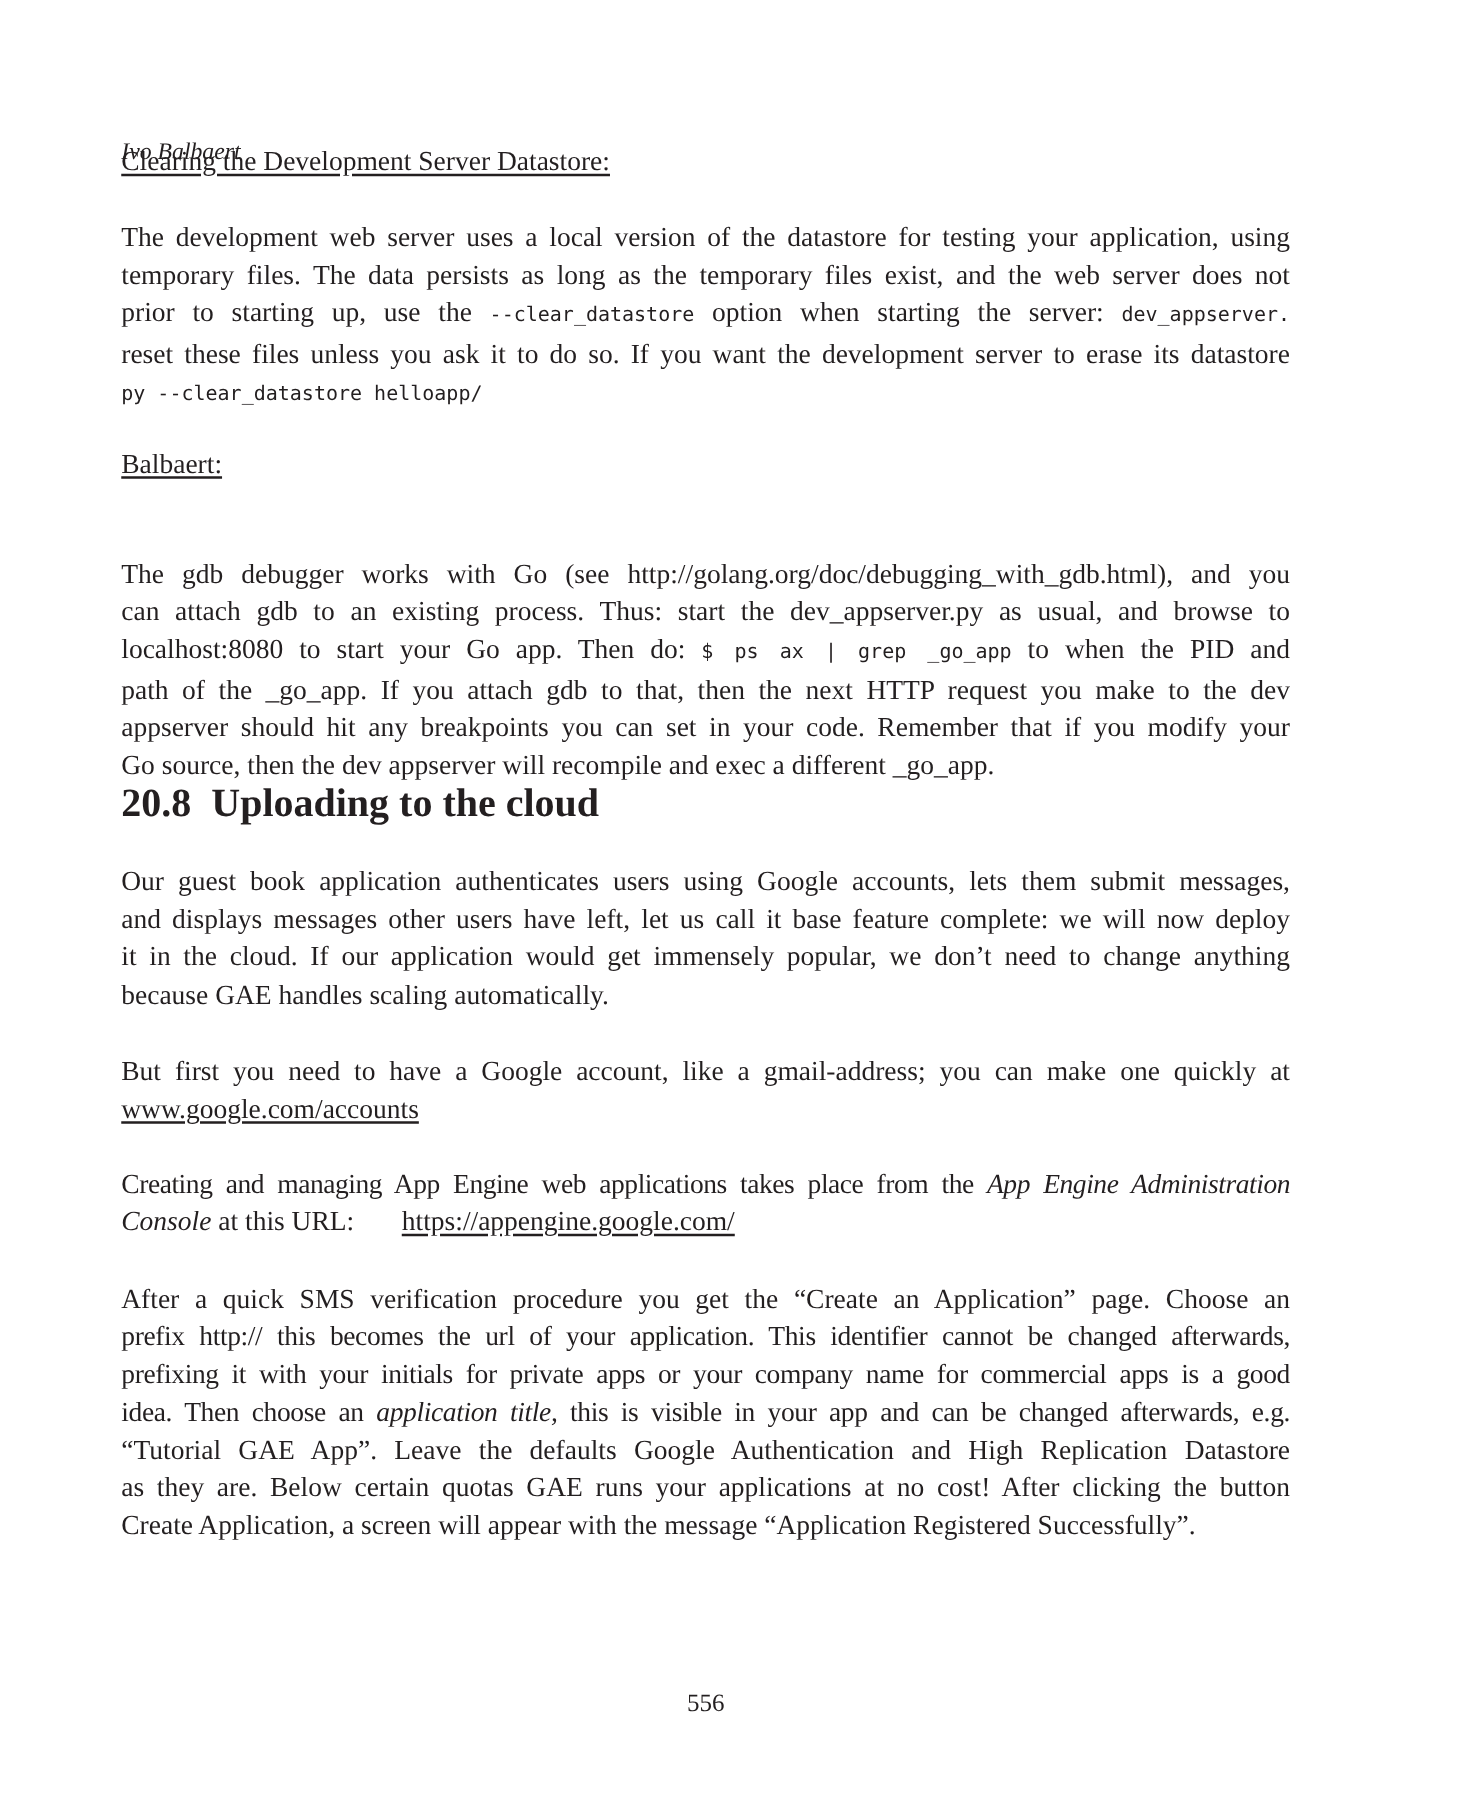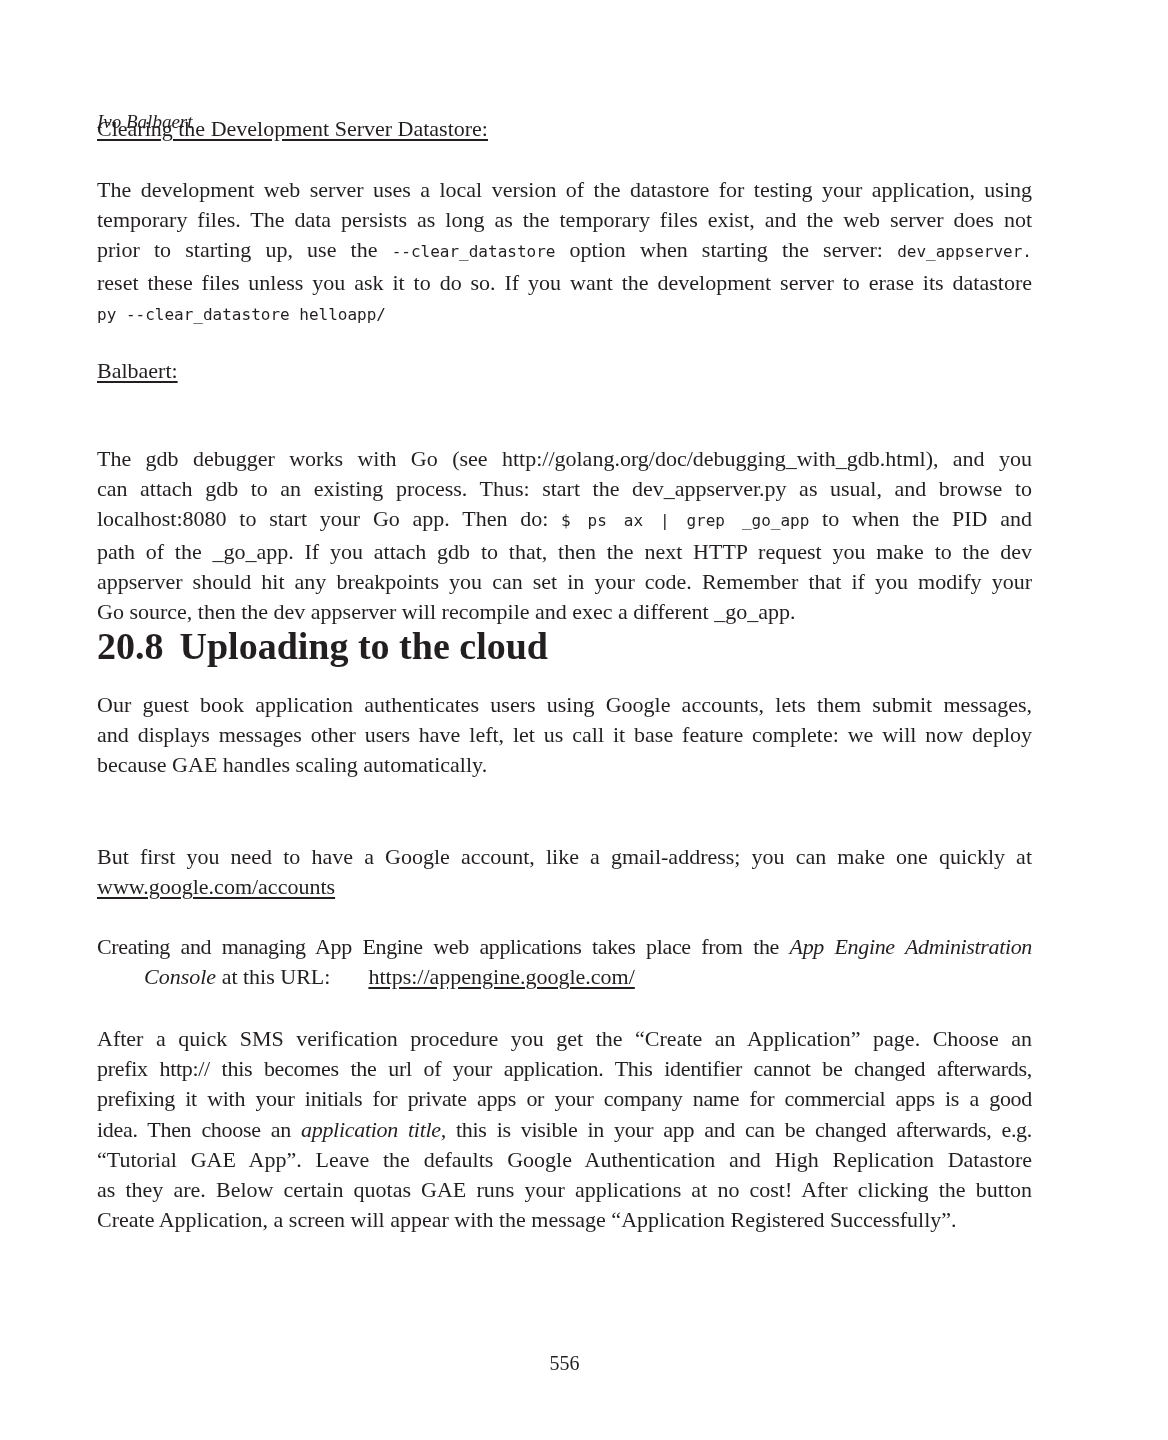--- a/index.html
+++ b/index.html
@@ -5,21 +5,21 @@
   html, body { margin: 0; padding: 0; background: #ffffff; }
   body { width: 1168px; height: 1440px; position: relative; overflow: hidden; color: #231f20; font-family: "Liberation Serif", "DejaVu Serif", serif; }
   .page { position: absolute; left: 97px; top: 0; width: 935px; }
   .running-header { position: absolute; top: 64px; left: 0; font-style: italic; font-size: 19px; margin-top: 47px; }
   .subhead { position: absolute; left: 0; font-size: 22px; text-decoration: underline; text-underline-offset: 3px; }
   .para { position: absolute; left: 0; width: 935px; font-size: 22px; line-height: 30.2px; text-align: justify; }
   .para .line { display: block; text-align: justify; text-align-last: justify; white-space: nowrap; overflow: visible; }
   .para .line.last { text-align-last: left; }
   .mono { font-family: "DejaVu Sans Mono", "Liberation Mono", monospace; font-size: 16px; }
   .link { text-decoration: underline; text-underline-offset: 3px; }
-  .section-title { position: absolute; left: 0; top: 624px; font-size: 38px; font-weight: bold; }
+  .section-title { position: absolute; left: 0; top: 624px; font-size: 32px; font-weight: bold; }
   .section-title .num { margin-right: 16px; }
   .page-number { position: absolute; top: 1352px; left: 0; width: 935px; text-align: center; font-size: 20px; }
   i { font-style: italic; }
 </style>
 </head>
 <body>
 
 <div class="page">
 
   <div class="running-header">Ivo Balbaert</div>
@@ -43,31 +43,32 @@
     <span class="line">path of the _go_app. If you attach gdb to that, then the next HTTP request you make to the dev</span>
     <span class="line">appserver should hit any breakpoints you can set in your code. Remember that if you modify your</span>
     <span class="line last">Go source, then the dev appserver will recompile and exec a different _go_app.</span>
   </div>
 
   <div class="section-title"><span class="num">20.8</span><span>Uploading to the cloud</span></div>
 
   <div class="para" style="top:690px;">
     <span class="line">Our guest book application authenticates users using Google accounts, lets them submit messages,</span>
     <span class="line">and displays messages other users have left, let us call it base feature complete: we will now deploy</span>
+    <span class="line">it in the cloud. If our application would get immensely popular, we don’t need to change anything</span>
     <span class="line last">because GAE handles scaling automatically.</span>
   </div>
 
   <div class="para" style="top:842px;">
     <span class="line">But first you need to have a Google account, like a gmail-address; you can make one quickly at</span>
     <span class="line last"><span class="link">www.google.com/accounts</span></span>
   </div>
 
   <div class="para" style="top:932px; letter-spacing:-0.35px;">
     <span class="line"><span>Creating and managing App Engine web applications takes place from the </span><i>App Engine Administration</i></span>
-    <span class="line last" style="letter-spacing:0;margin-left:47px;"><i>Console</i><span> at this URL:</span><span style="display:inline-block;width:38px;"></span><span class="link">https://appengine.google.com/</span></span>
+    <span class="line last" style="letter-spacing:0;"><i>Console</i><span> at this URL:</span><span style="display:inline-block;width:38px;"></span><span class="link">https://appengine.google.com/</span></span>
   </div>
 
   <div class="para" style="top:1024px;">
     <span class="line">After a quick SMS verification procedure you get the “Create an Application” page. Choose an</span>
     <span class="line" style="letter-spacing:-0.3px;">prefix http:// this becomes the url of your application. This identifier cannot be changed afterwards,</span>
     <span class="line" style="letter-spacing:-0.3px;">prefixing it with your initials for private apps or your company name for commercial apps is a good</span>
     <span class="line" style="letter-spacing:-0.3px;"><span>idea. Then choose an </span><i>application title,</i><span> this is visible in your app and can be changed afterwards, e.g.</span></span>
     <span class="line">“Tutorial GAE App”. Leave the defaults Google Authentication and High Replication Datastore</span>
     <span class="line">as they are. Below certain quotas GAE runs your applications at no cost! After clicking the button</span>
     <span class="line last">Create Application, a screen will appear with the message “Application Registered Successfully”.</span>

